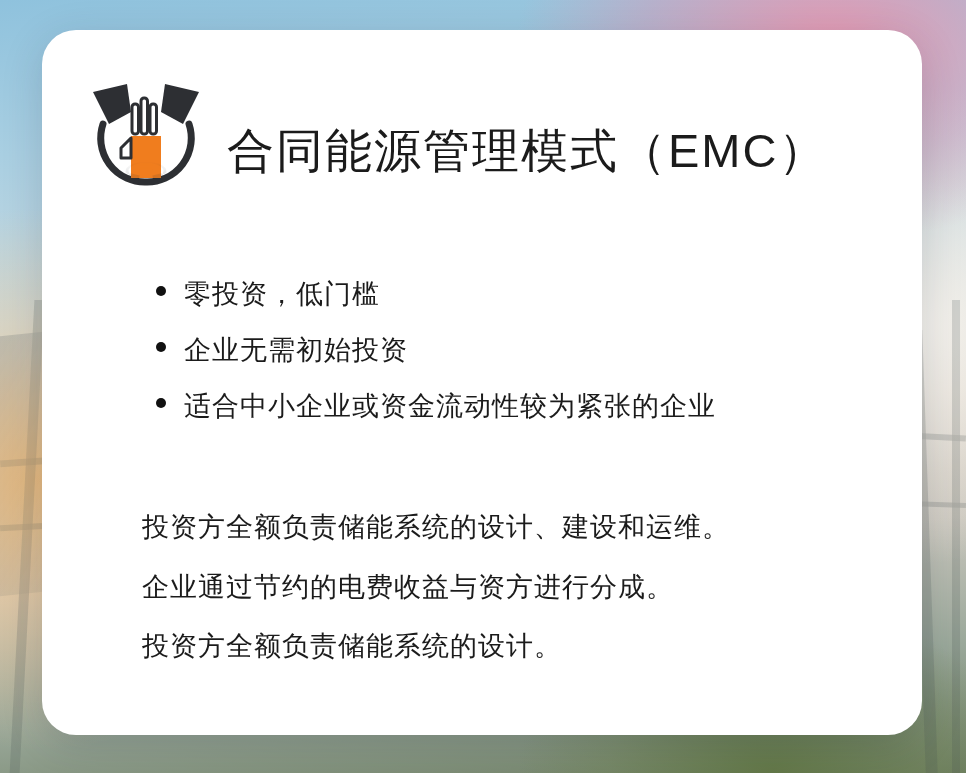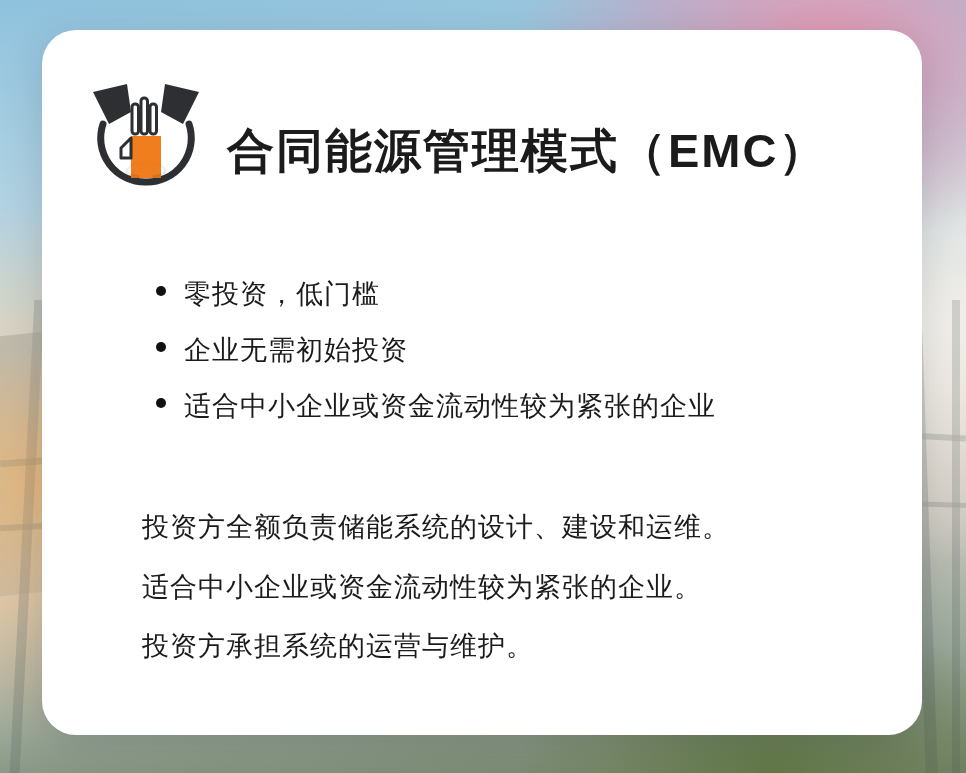--- a/index.html
+++ b/index.html
@@ -92,21 +92,21 @@
     height: 46px;
     transform: scaleY(-0.45);
     transform-origin: top center;
     opacity: 0.20;
     filter: blur(0.4px);
     -webkit-mask-image: linear-gradient(to bottom, rgba(0,0,0,0.9), rgba(0,0,0,0));
             mask-image: linear-gradient(to bottom, rgba(0,0,0,0.9), rgba(0,0,0,0));
   }
   .title {
     font-size: 47px;
-    font-weight: bold;
+    font-weight: normal;
     color: #1b1b1b;
     letter-spacing: 2px;
     white-space: nowrap;
     line-height: 1;
     margin-top: -6px;
     text-align: right;
   }
 
   
   .bullets {
@@ -213,17 +213,17 @@
       <div class="bullet-text">企业无需初始投资</div>
     </div>
     <div class="bullet-row">
       <div class="bullet-dot"></div>
       <div class="bullet-text">适合中小企业或资金流动性较为紧张的企业</div>
     </div>
   </div>
 
   <div class="paragraphs">
     <div class="para">投资方全额负责储能系统的设计、建设和运维。</div>
-    <div class="para">适合中小企业或资金流动性较为紧张的企业。</div>
-    <div class="para">投资方承担系统的运营与维护。</div>
+    <div class="para">企业通过节约的电费收益与资方进行分成。</div>
+    <div class="para">投资方全额负责储能系统的设计。</div>
   </div>
 
 </div>
 
 </body></html>

